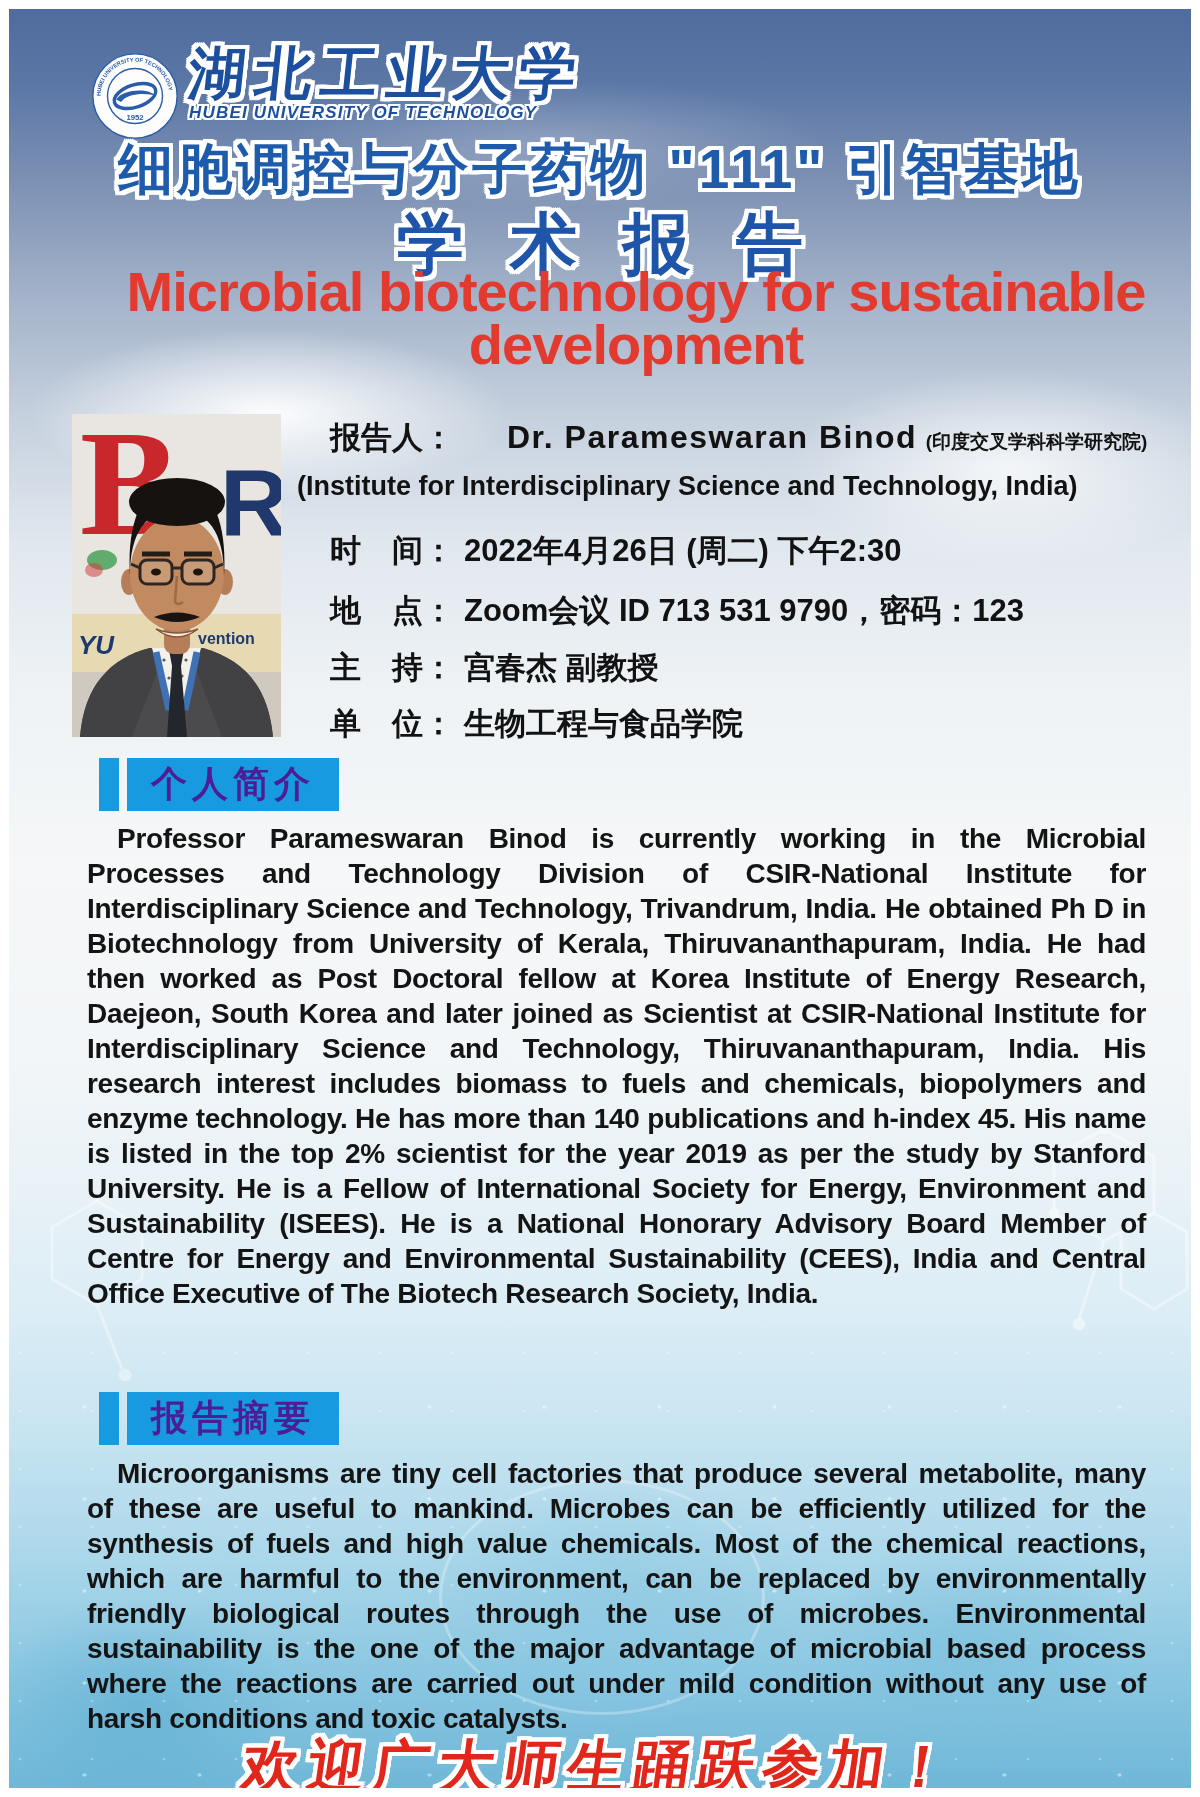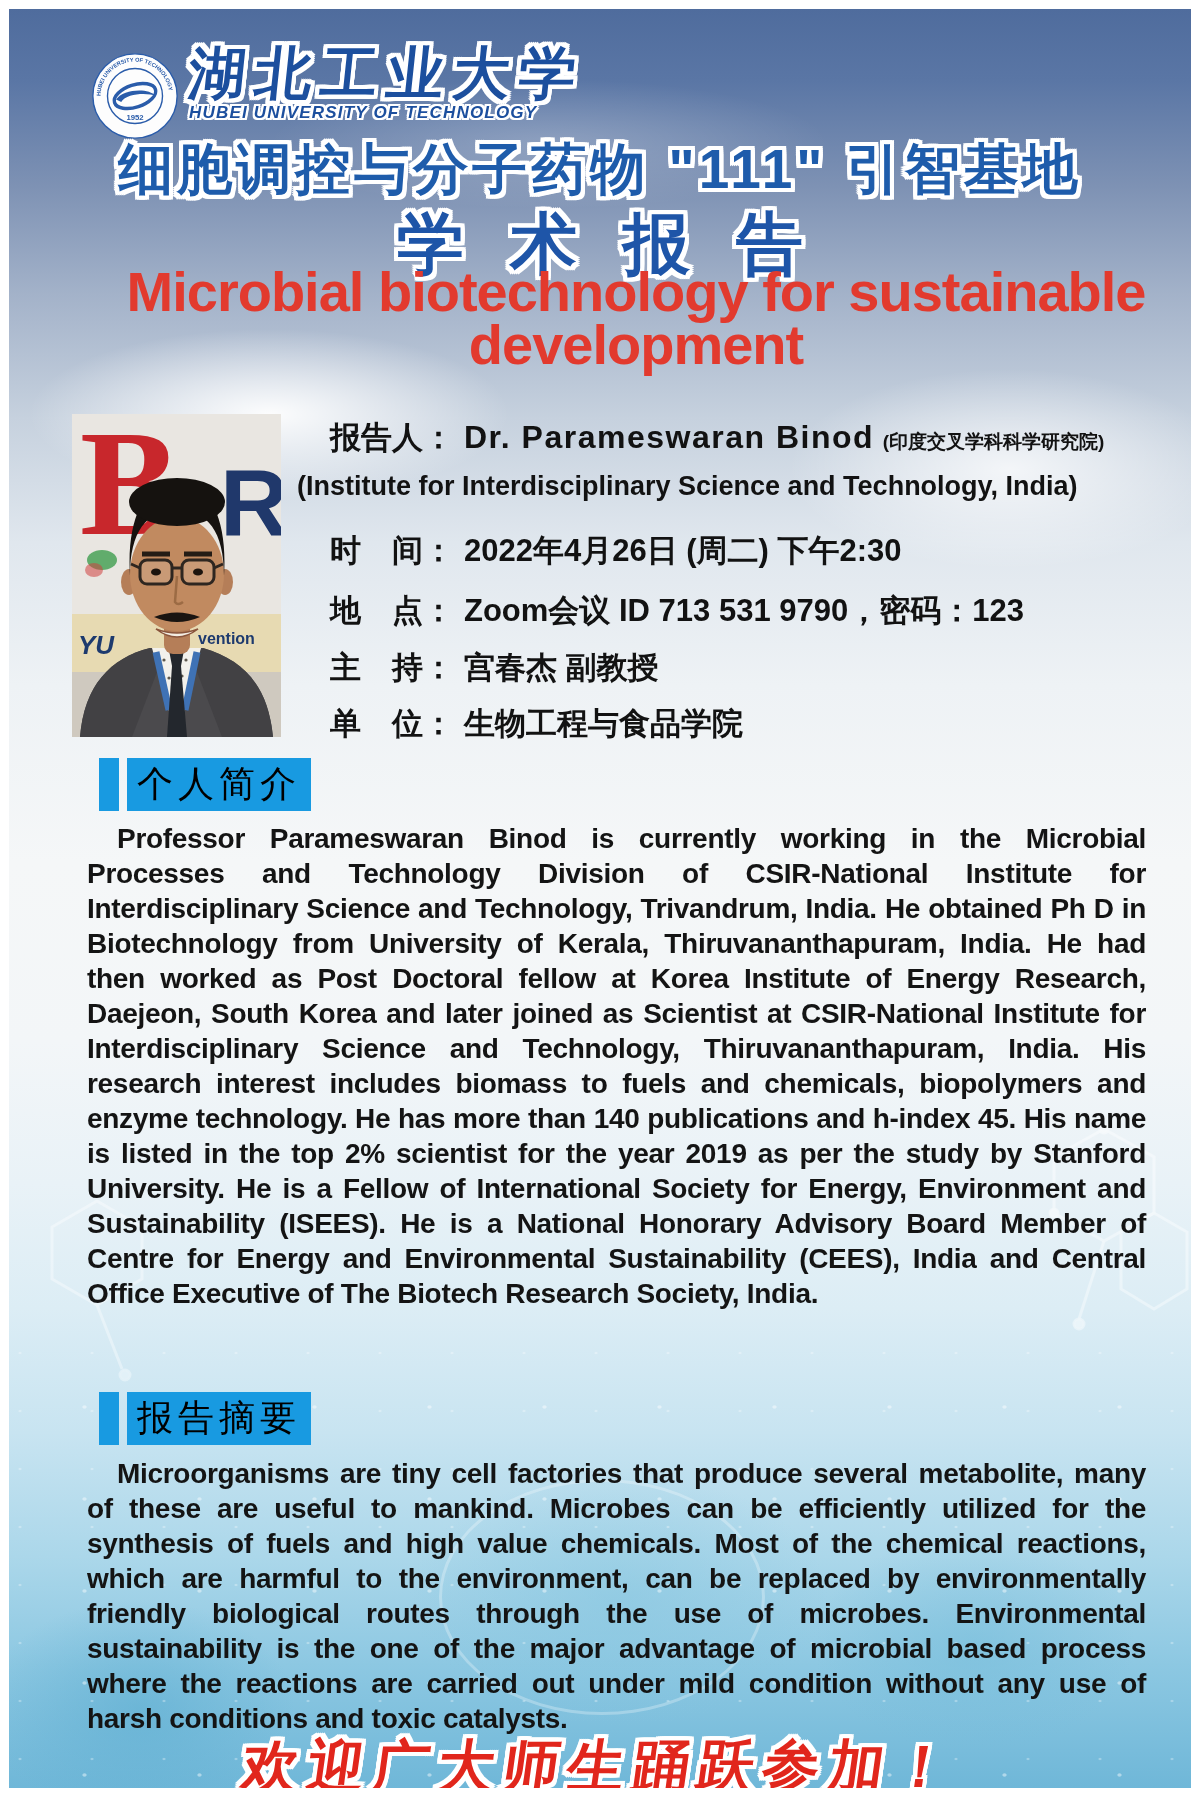--- a/index.html
+++ b/index.html
@@ -44,28 +44,28 @@
   .title-en{position:absolute;left:0;top:256px;width:100%;text-align:center;
     color:#e23a2e;font-size:56px;font-weight:800;line-height:53px;letter-spacing:-1px;padding-left:36px;}
   .photo{position:absolute;left:63px;top:405px;width:209px;height:323px;}
   .info-row{position:absolute;left:285px;font-size:31px;font-weight:bold;color:#121212;white-space:nowrap;}
   .row-speaker{top:408px;}
   .row-affil{top:462px;left:288px;font-size:27px;}
   .row-time{top:521px;}
   .row-venue{top:581px;}
   .row-host{top:638px;text-align:right;}
   .row-unit{top:694px;}
-  .sp-name{font-size:32px;letter-spacing:1.5px;}
+  .sp-name{font-size:32px;letter-spacing:1.5px;margin-left:43px;}
   .sp-affil-cn{font-size:19px;letter-spacing:0;}
   .info-label{margin-right:10px;margin-left:36px;}
   .sec-h{position:absolute;left:90px;display:flex;gap:8px;height:53px;}
   .sec-h1{top:749px;}
   .sec-h2{top:1383px;border-radius:11px;}
   .sec-bar{width:20px;background:#189ae1;}
-  .sec-box{width:184px;background:#189ae1;color:#000000;font-size:36px;font-weight:normal;
+  .sec-box{width:212px;background:#189ae1;color:#4c1d95;font-size:36px;font-weight:bold;
     display:flex;align-items:center;justify-content:center;letter-spacing:5px;}
   .para{position:absolute;left:78px;width:1059px;font-size:28px;font-weight:bold;line-height:35px;
     text-align:justify;color:#141414;text-indent:30px;letter-spacing:-0.3px;}
   .para1{top:812px;}
   .para2{top:1447px;}
   .footer{position:absolute;left:0;top:1720px;width:100%;text-align:center;
     font-size:57px;font-weight:bold;color:#e1261c;letter-spacing:8px;transform:skewX(-8deg);}
 </style>
 </head>
 <body>

